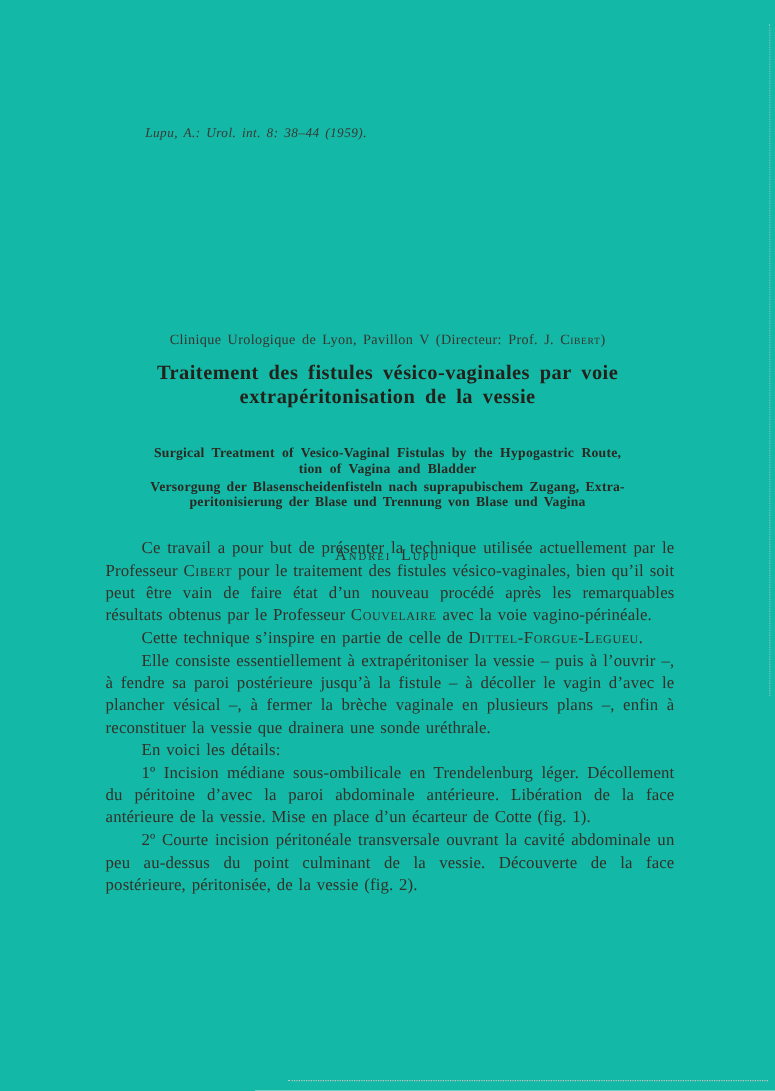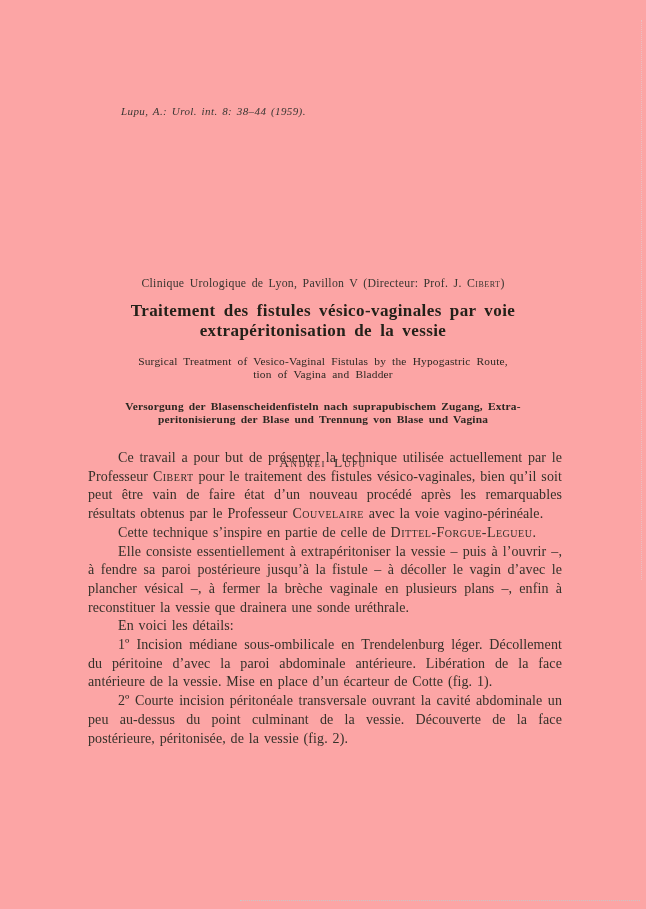--- a/index.html
+++ b/index.html
@@ -4,21 +4,21 @@
 <style>
   html, body {
     margin: 0;
     padding: 0;
     background: #fdfdfc;
   }
   .sheet {
     position: relative;
     width: 646px;
     height: 909px;
-    background: #fca5a5;
+    background: #14b8a6;
     overflow: hidden;
     font-family: "Liberation Serif", serif;
     color: #33302b;
   }
   .citation {
     position: absolute;
     left: 121px;
     top: 105px;
     font-style: italic;
     font-size: 11px;
@@ -45,23 +45,23 @@
     top: 301px;
     font-size: 17px;
     font-weight: bold;
     line-height: 20px;
     letter-spacing: 0.4px;
     word-spacing: 3.5px;
     color: #232119;
   }
   .main-title div { white-space: nowrap; font-family: Liberation Serif, serif; }
   .sub-en {
-    top: 355px;
+    top: 372px;
     font-size: 11.4px;
-    font-weight: normal;
+    font-weight: bold;
     line-height: 13.4px;
     letter-spacing: 0.2px;
     word-spacing: 3px;
     color: #2b2822;
   }
   .sub-de {
     top: 400px;
     font-size: 11.4px;
     font-weight: bold;
     line-height: 12.8px;

